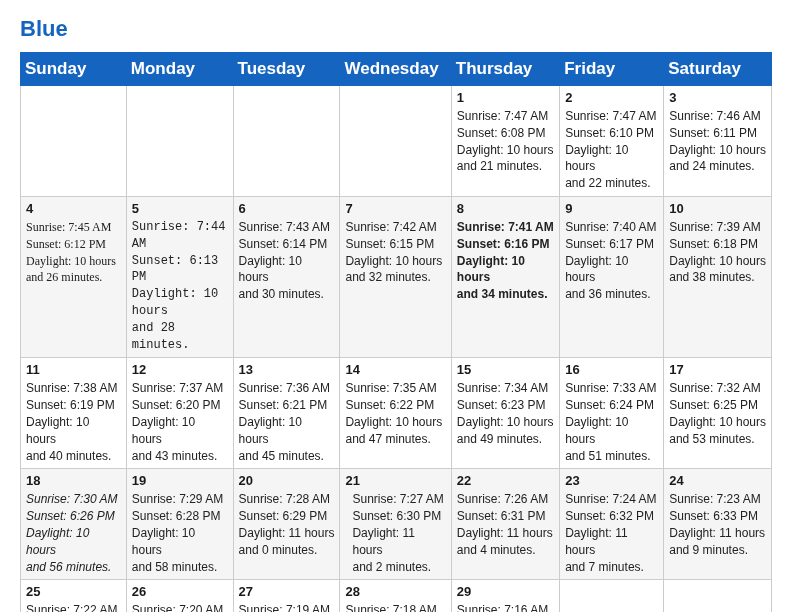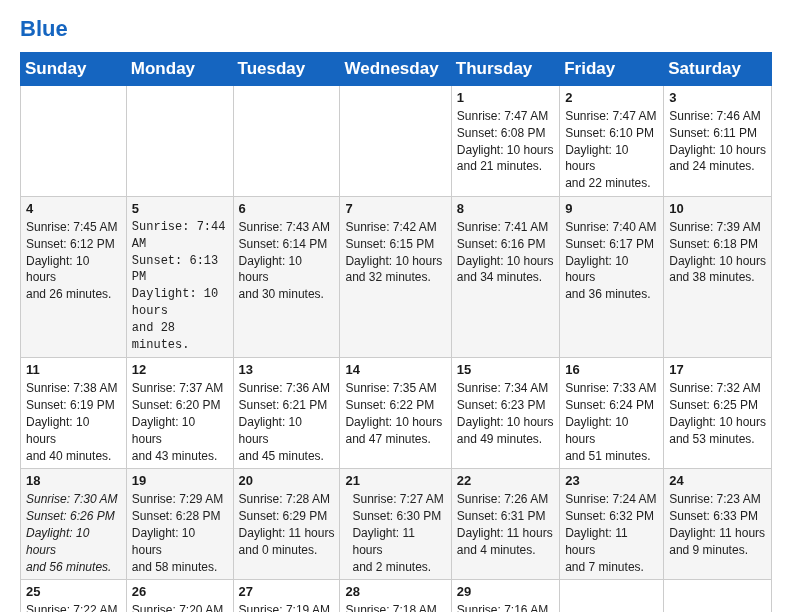--- a/index.html
+++ b/index.html
@@ -137,21 +137,21 @@
           <div class="day-num">3</div>
           <div class="day-detail" style="white-space: pre-line;">Sunrise: 7:46 AM
 Sunset: 6:11 PM
 Daylight: 10 hours
 and 24 minutes.</div>
         </td>
       </tr>
       <tr>
         <td>
           <div class="day-num">4</div>
-          <div class="day-detail" style="white-space: pre-line;">Sunrise: 7:45 AM
+          <div class="day-detail" style="white-space: pre-line; font-family: Liberation Serif, serif;">Sunrise: 7:45 AM
 Sunset: 6:12 PM
 Daylight: 10 hours
 and 26 minutes.</div>
         </td>
         <td>
           <div class="day-num">5</div>
           <div class="day-detail" style="white-space: pre-line; font-family: Liberation Mono, monospace;">Sunrise: 7:44 AM
 Sunset: 6:13 PM
 Daylight: 10 hours
 and 28 minutes.</div>
@@ -165,21 +165,21 @@
         </td>
         <td>
           <div class="day-num">7</div>
           <div class="day-detail" style="white-space: pre-line;">Sunrise: 7:42 AM
 Sunset: 6:15 PM
 Daylight: 10 hours
 and 32 minutes.</div>
         </td>
         <td>
           <div class="day-num">8</div>
-          <div class="day-detail" style="white-space: pre-line;">Sunrise: 7:41 AM
+          <div class="day-detail" style="white-space: pre-line; font-weight: bold;">Sunrise: 7:41 AM
 Sunset: 6:16 PM
 Daylight: 10 hours
 and 34 minutes.</div>
         </td>
         <td>
           <div class="day-num">9</div>
           <div class="day-detail" style="white-space: pre-line;">Sunrise: 7:40 AM
 Sunset: 6:17 PM
 Daylight: 10 hours
 and 36 minutes.</div>

